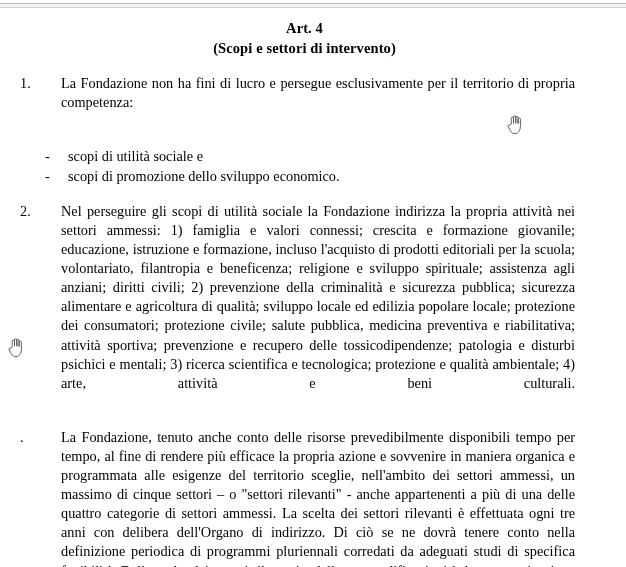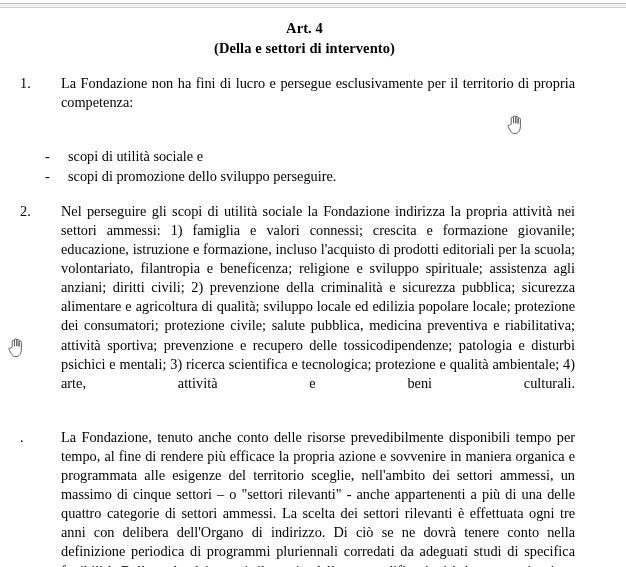--- a/index.html
+++ b/index.html
@@ -113,34 +113,34 @@
 <body>
 
 <div id="page">
 
   <div class="top-rule"></div>
 
   <div class="doc-body">
 
     <div class="heading heading-title">Art. 4</div>
 
-    <div class="heading heading-sub">(Della e settori di intervento)</div>
+    <div class="heading heading-sub">(Scopi e settori di intervento)</div>
 
     <div class="clause clause-1">
       <span class="marker">1.</span>
       <p>La Fondazione non ha fini di lucro e persegue esclusivamente per il territorio di propria competenza:</p>
 
       <div class="subitems">
         <div class="subitem">
           <span class="dash">-</span>
           <span class="sub-text">scopi di utilità sociale e</span>
         </div>
         <div class="subitem">
           <span class="dash">-</span>
-          <span class="sub-text">scopi di promozione dello sviluppo perseguire.</span>
+          <span class="sub-text">scopi di promozione dello sviluppo economico.</span>
         </div>
       </div>
     </div>
 
     <div class="clause clause-2">
       <span class="marker">2.</span>
       <p>Nel perseguire gli scopi di utilità sociale la Fondazione indirizza la propria attività nei settori ammessi: 1) famiglia e valori connessi; crescita e formazione giovanile; educazione, istruzione e formazione, incluso l'acquisto di prodotti editoriali per la scuola; volontariato, filantropia e beneficenza; religione e sviluppo spirituale; assistenza agli anziani; diritti civili; 2) prevenzione della criminalità e sicurezza pubblica; sicurezza alimentare e agricoltura di qualità; sviluppo locale ed edilizia popolare locale; protezione dei consumatori; protezione civile; salute pubblica, medicina preventiva e riabilitativa; attività sportiva; prevenzione e recupero delle tossicodipendenze; patologia e disturbi psichici e mentali; 3) ricerca scientifica e tecnologica; protezione e qualità ambientale; 4) arte, attività e beni culturali.</p>
     </div>
 
     <div class="clause clause-3">

